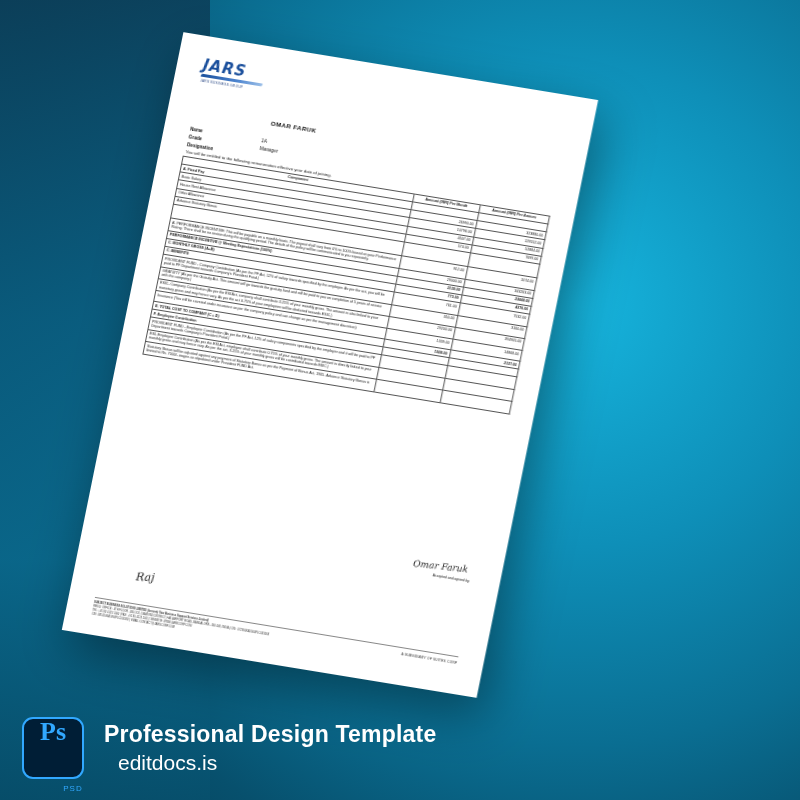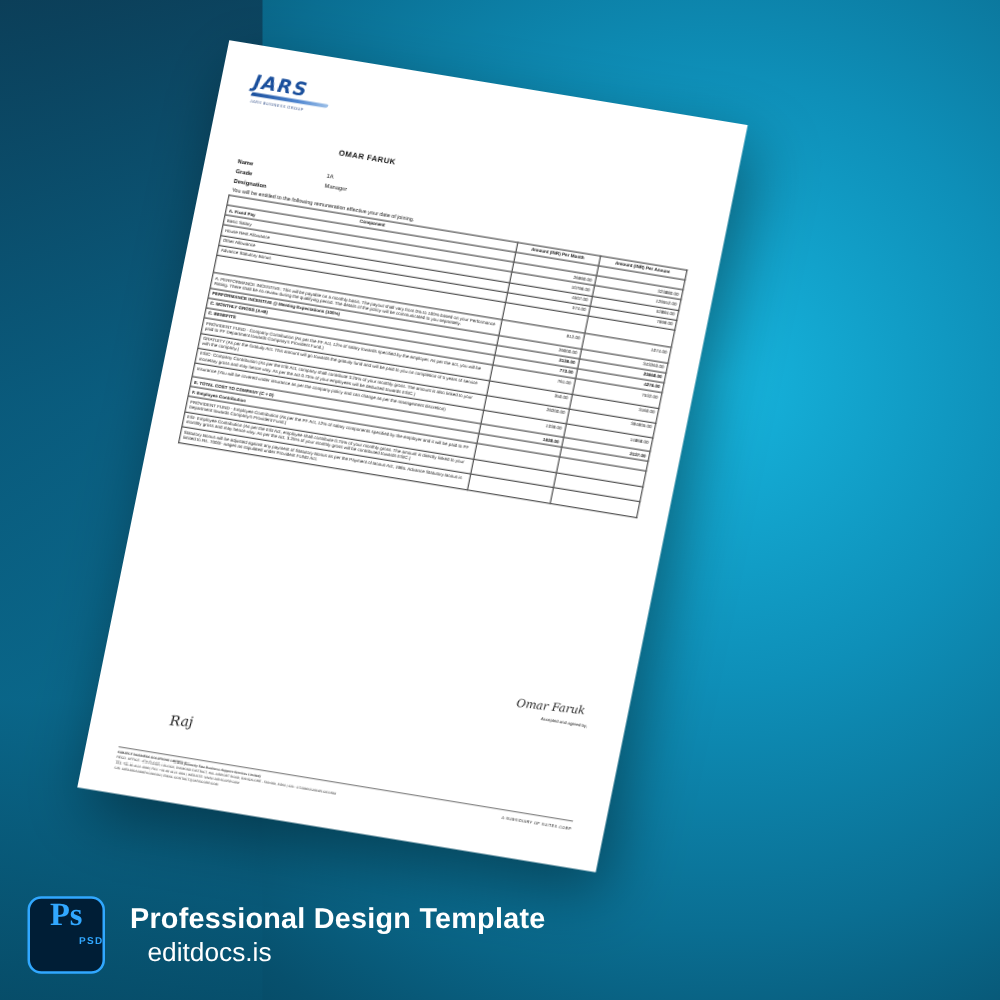--- a/index.html
+++ b/index.html
@@ -232,34 +232,35 @@
     border-radius: 11px;
     background: #001e36;
     border: 2px solid #31a8ff;
     box-sizing: border-box;
     display: flex;
     flex-direction: column;
     align-items: center;
     justify-content: flex-start;
     margin-right: 20px;
     flex: none;
+    gap: 36px;
   }
   #ps-badge .ps-main {
     color: #31a8ff;
     font-size: 26px;
     font-weight: bold;
     line-height: 1;
     font-family: "Liberation Serif", serif;
   }
   #ps-badge .ps-sub {
     color: #31a8ff;
     font-size: 8px;
     letter-spacing: 1px;
     margin-top: 3px;
-    font-weight: bold;
+    font-weight: normal;
     margin-left: 40px;
   }
   #bar-text .bar-title {
     color: #ffffff;
     font-size: 23px;
     font-weight: bold;
     line-height: 1.15;
     letter-spacing: .2px;
   }
   #bar-text .bar-sub {

